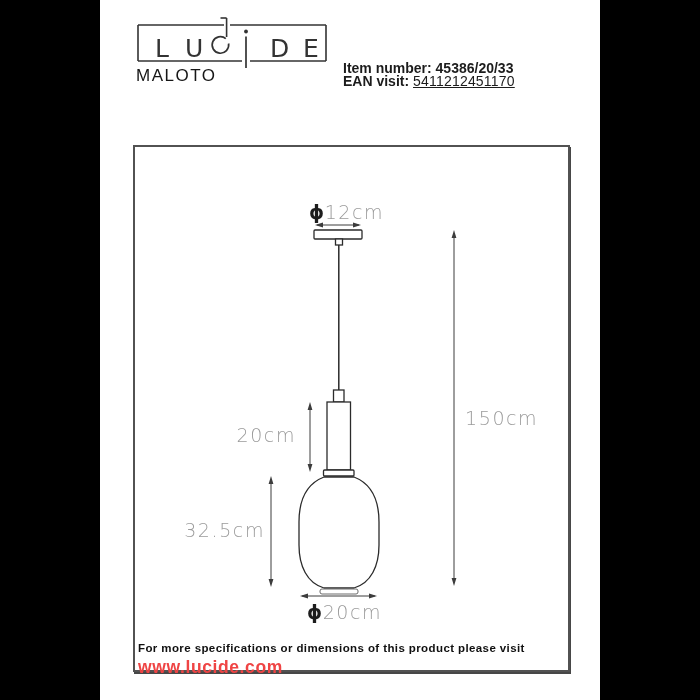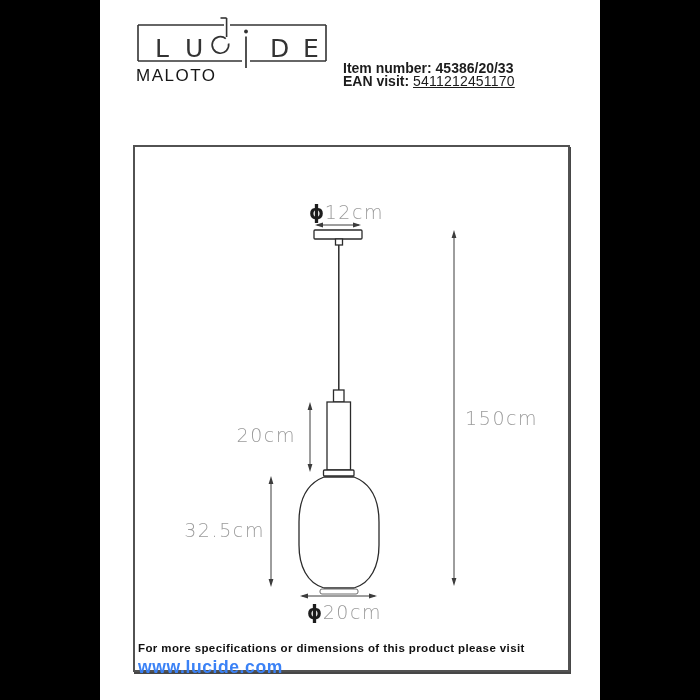--- a/index.html
+++ b/index.html
@@ -14,21 +14,21 @@
   .codes{position:absolute;left:243px;top:62px;font-size:14px;color:#1c1c1c;line-height:13px;}
   .codes .lbl{font-weight:bold;}
   .codes .val-b{font-weight:bold;}
   .codes .val-n{font-weight:normal;letter-spacing:.2px;text-decoration:underline;}
 
   .draw-box{position:absolute;left:33px;top:103px;width:433px;height:523px;
             border:2px solid #525252;background:#fff;box-shadow:1px 2px 0 #474747;margin-top:42px;}
 
   .footer1{position:absolute;left:38px;top:642px;font-size:11.5px;font-weight:bold;color:#101010;
            letter-spacing:.4px;white-space:nowrap;}
-  .footer2{position:absolute;left:38px;top:657px;font-size:17.5px;font-weight:bold;color:#3b82f6;
+  .footer2{position:absolute;left:38px;top:657px;font-size:17.5px;font-weight:bold;color:#ef4444;
            letter-spacing:.6px;}
 
   .logo-wrap{position:absolute;left:34px;top:14px;width:196px;height:58px;}
   .logo-wrap svg text{font-family:"DejaVu Sans","Liberation Sans",sans-serif;
                       font-size:25px;font-weight:400;fill:#333;}
 
   svg .outline{stroke:#2b2b2b;stroke-width:1.3;fill:#fff;}
   svg .rib{stroke:#353535;stroke-width:.9;}
   svg .dimline{stroke:#3c3c3c;stroke-width:1;}
   svg .arrow{fill:#3c3c3c;}

